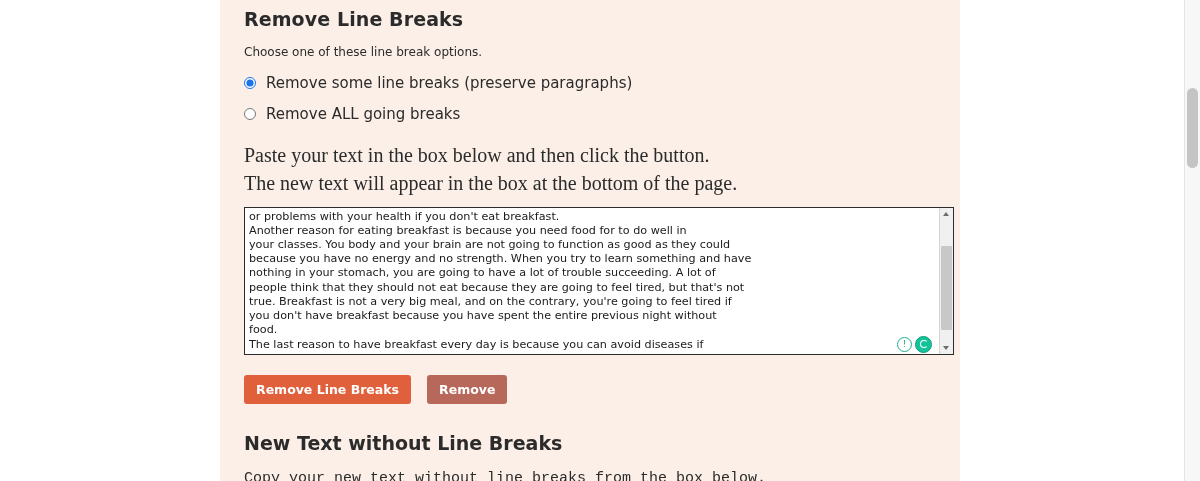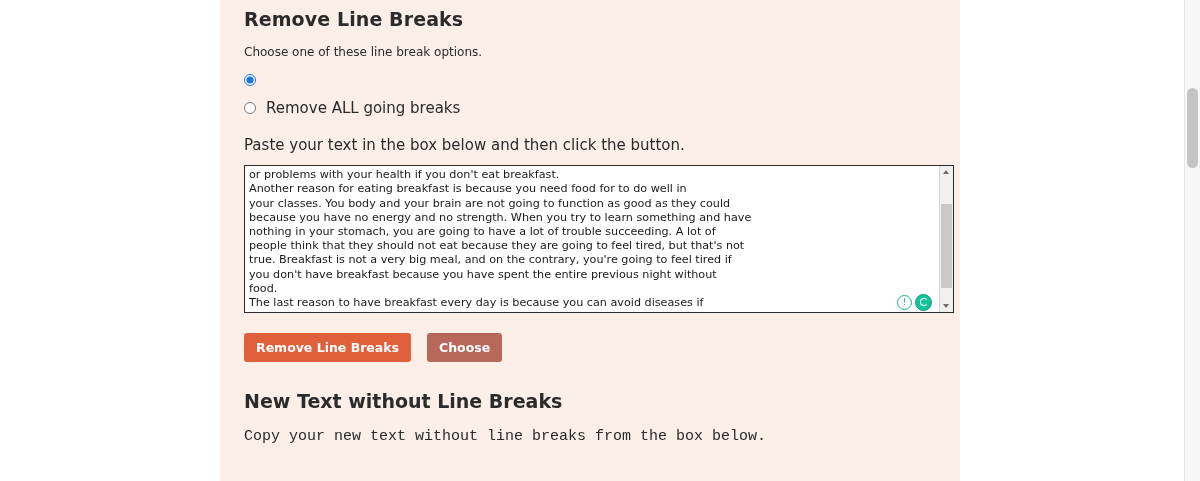--- a/index.html
+++ b/index.html
@@ -53,24 +53,25 @@
     color: #2b2b2b;
     margin-left: 10px;
   }
   input[type="radio"] {
     width: 12px;
     height: 12px;
     margin: 0;
     accent-color: #1a73e8;
   }
   .para {
-    font-size: 15px;
+    font-size: 20px;
     color: #2b2b2b;
     padding: 0 0 0 12px;
     line-height: 1.42;
+    font-family: Liberation Serif, serif;
   }
   .para.first { padding-top: 18px; }
   .textarea-wrap {
     position: relative;
     margin: 9px 0 0 12px;
     width: 710px;
   }
   textarea.main-box {
     width: 710px;
     height: 148px;
@@ -214,28 +215,30 @@
 <div id="page">
 
   <div class="content-panel">
 
     <h1 class="section-title">Remove Line Breaks</h1>
 
     <p class="lead">Choose one of these line break options.</p>
 
     <div class="radio-row">
       <input type="radio" name="lb" checked="" style="">
+      <span class="radio-label">Remove some line breaks (preserve paragraphs)</span>
     </div>
 
     <div class="radio-row">
       <input type="radio" name="lb" style="">
       <span class="radio-label">Remove ALL going breaks</span>
     </div>
 
     <div class="para first">Paste your text in the box below and then click the button.</div>
+    <div class="para">The new text will appear in the box at the bottom of the page.</div>
 
     <div class="textarea-wrap">
       <textarea class="main-box" placeholder="" style="">or problems with your health if you don't eat breakfast.
 Another reason for eating breakfast is because you need food for to do well in
 your classes. You body and your brain are not going to function as good as they could
 because you have no energy and no strength. When you try to learn something and have
 nothing in your stomach, you are going to have a lot of trouble succeeding. A lot of
 people think that they should not eat because they are going to feel tired, but that's not
 true. Breakfast is not a very big meal, and on the contrary, you're going to feel tired if
 you don't have breakfast because you have spent the entire previous night without
@@ -252,21 +255,21 @@
       </div>
 
       <div class="grammarly">
         <div class="g-bulb">!</div>
         <div class="g-logo"></div>
       </div>
     </div>
 
     <div class="buttons-row">
       <button class="btn primary">Remove Line Breaks</button>
-      <button class="btn secondary">Choose</button>
+      <button class="btn secondary">Remove</button>
     </div>
 
     <h2 class="section-title2">New Text without Line Breaks</h2>
     <p class="lead2">Copy your new text without line breaks from the box below.</p>
 
   </div>
 
   <div class="page-scrollbar">
     <div class="thumb2"></div>
   </div>

